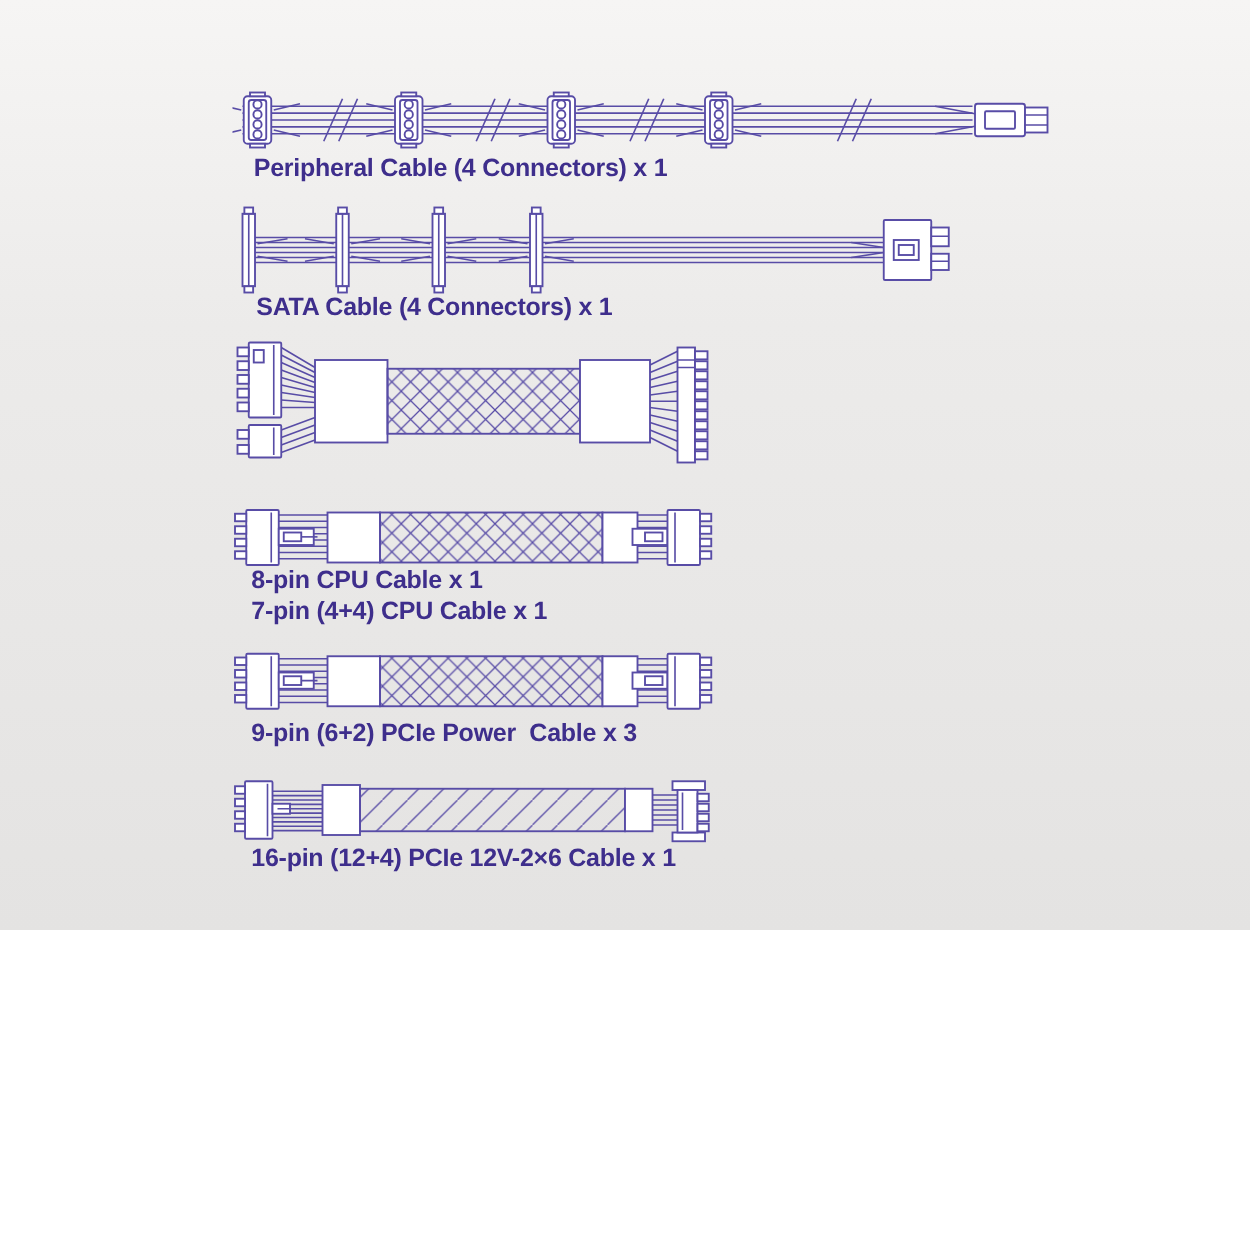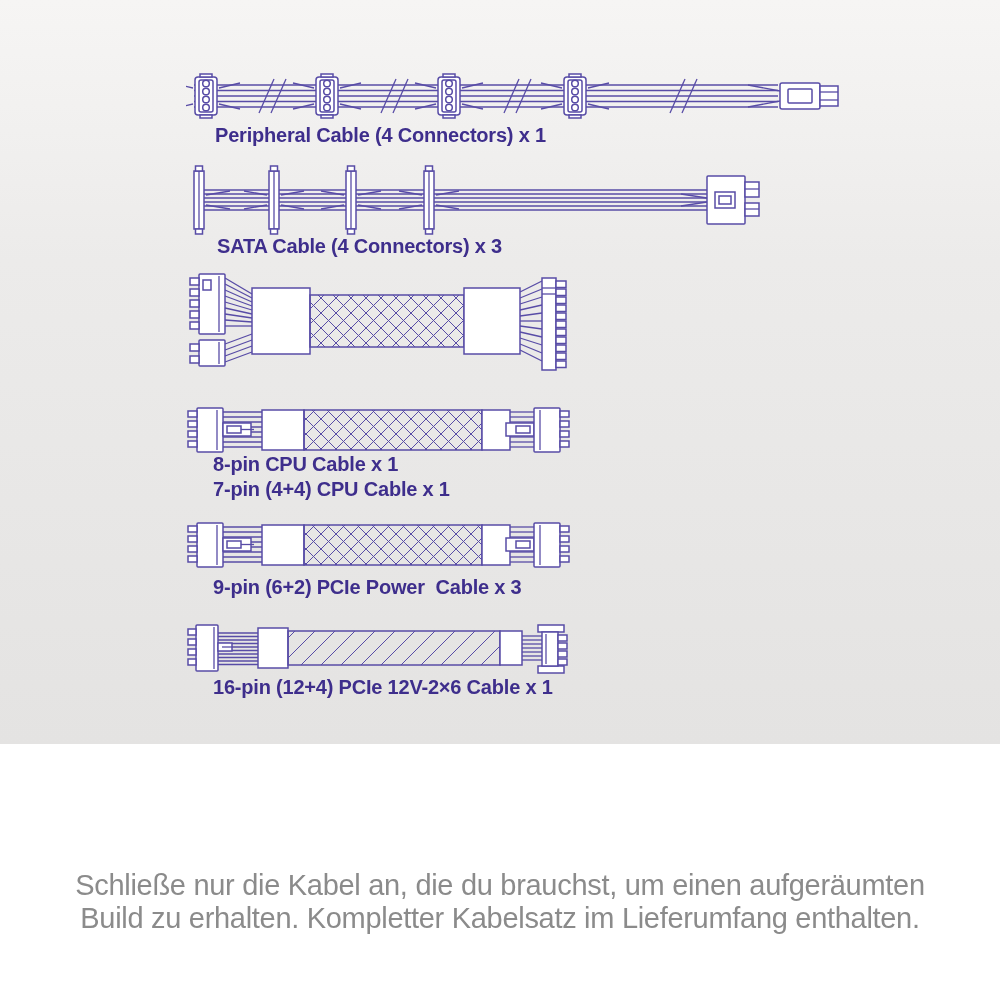--- a/index.html
+++ b/index.html
@@ -11,21 +11,21 @@
     position:absolute;left:0;top:0;width:1000px;height:744px;
     background:linear-gradient(180deg,#f6f5f4 0%,#eceBea 35%,#e4e3e2 100%);
   }
   .bottom-section{
     position:absolute;left:0;top:744px;width:1000px;height:256px;background:#ffffff;
   }
   .cable-svg{position:absolute;}
   .cable-label{
     position:absolute;
     font-size:20px;font-weight:700;letter-spacing:-0.2px;
-    color:#3e2e8c;white-space:pre;line-height:24px;margin-left:12px;
+    color:#3e2e8c;white-space:pre;line-height:24px;
   }
   .heading{
     position:absolute;left:0;top:801px;width:1000px;text-align:center;
     font-size:62px;font-weight:800;letter-spacing:1px;color:#5b3e9f;
     line-height:62px;white-space:pre;
   }
   .body-text{
     position:absolute;left:0;top:869px;width:1000px;text-align:center;
     font-size:29px;font-weight:400;letter-spacing:-0.3px;color:#8b8b8b;
     line-height:33px;
@@ -202,21 +202,21 @@
       <rect x="529" y="30" width="20" height="16"></rect>
       <rect x="533" y="34" width="12" height="8"></rect>
       <rect x="559" y="20" width="14" height="15"></rect>
       <rect x="559" y="41" width="14" height="13"></rect>
     </g>
     <g class="ln">
         <line x1="559" y1="27" x2="573" y2="27"></line>
         <line x1="559" y1="47" x2="573" y2="47"></line>
       </g>
   </svg>
-  <div class="cable-label" style="left:205px;top:234px">SATA Cable (4 Connectors) x 3</div>
+  <div class="cable-label" style="left:205px;top:234px">SATA Cable (4 Connectors) x 1</div>
 
   <svg class="cable-svg" style="left:186px;top:268px" width="400" height="110" viewBox="0 0 400 110">
     <defs>
       <pattern id="meshA" width="15" height="15" patternUnits="userSpaceOnUse">
         <path d="M0,0 L15,15 M15,0 L0,15" stroke="#584ca6" stroke-width="1" fill="none"></path>
       </pattern>
     </defs>
 
     <g class="ln">
       <line x1="39" y1="10" x2="66" y2="26"></line>
@@ -448,17 +448,13 @@
         <rect x="372" y="23" width="9" height="6"></rect>
       <rect x="372" y="31" width="9" height="6"></rect>
         <rect x="372" y="39" width="9" height="6"></rect>
     </g>
     <g class="ln">
         <line x1="360" y1="14" x2="360" y2="44"></line>
       </g>
   </svg>
   <div class="cable-label" style="left:201px;top:675px">16-pin (12+4) PCIe 12V-2×6 Cable x 1</div>
 
-  <div class="body-text">
-    <div>Schließe nur die Kabel an, die du brauchst, um einen aufgeräumten</div>
-    <div>Build zu erhalten. Kompletter Kabelsatz im Lieferumfang enthalten.</div>
-  </div>
 </div>
 
 </body></html>

